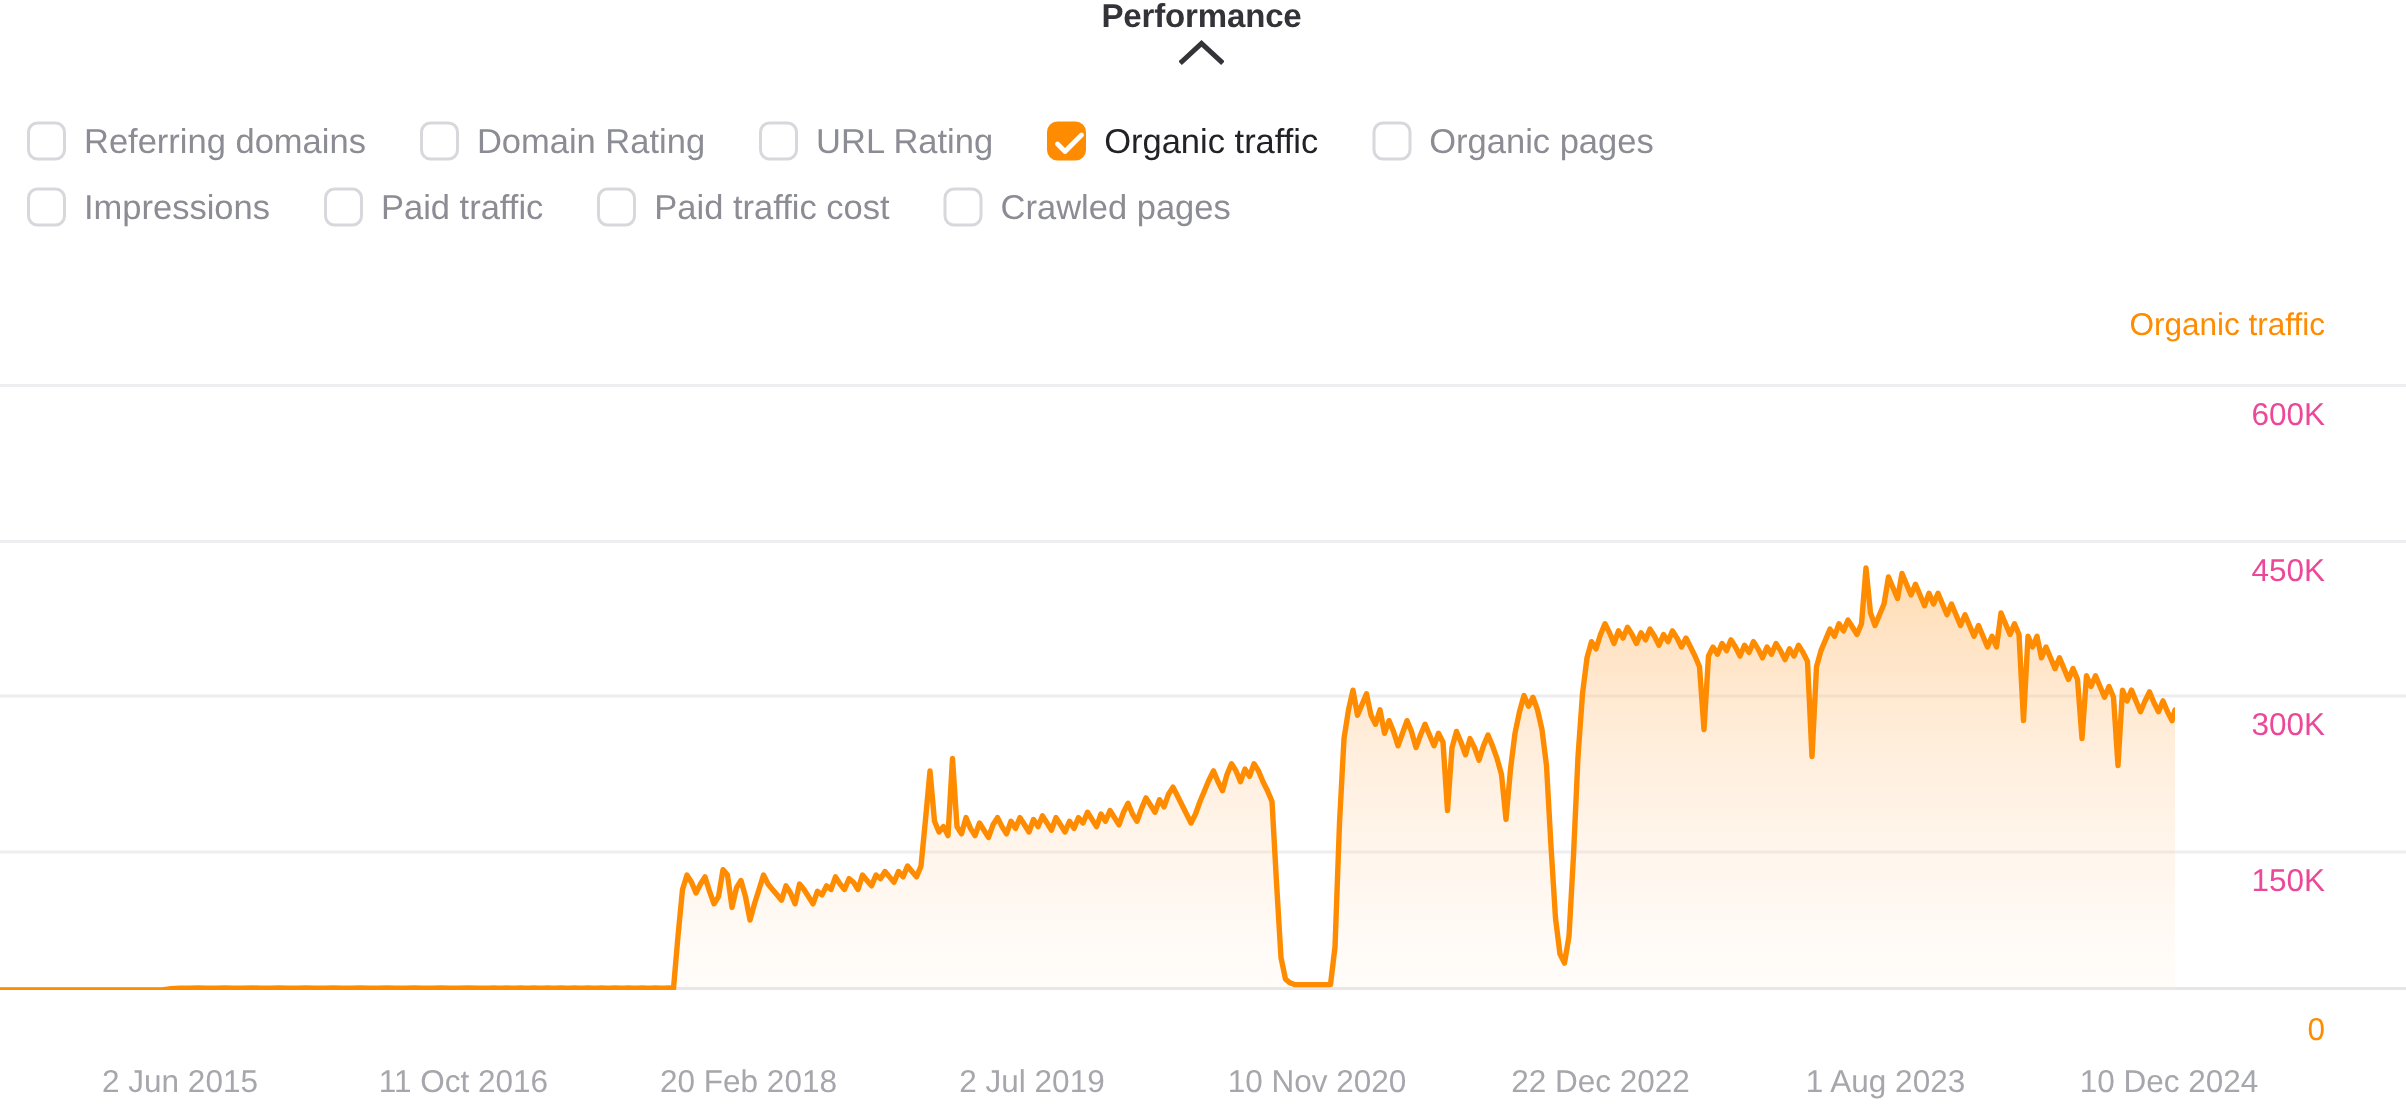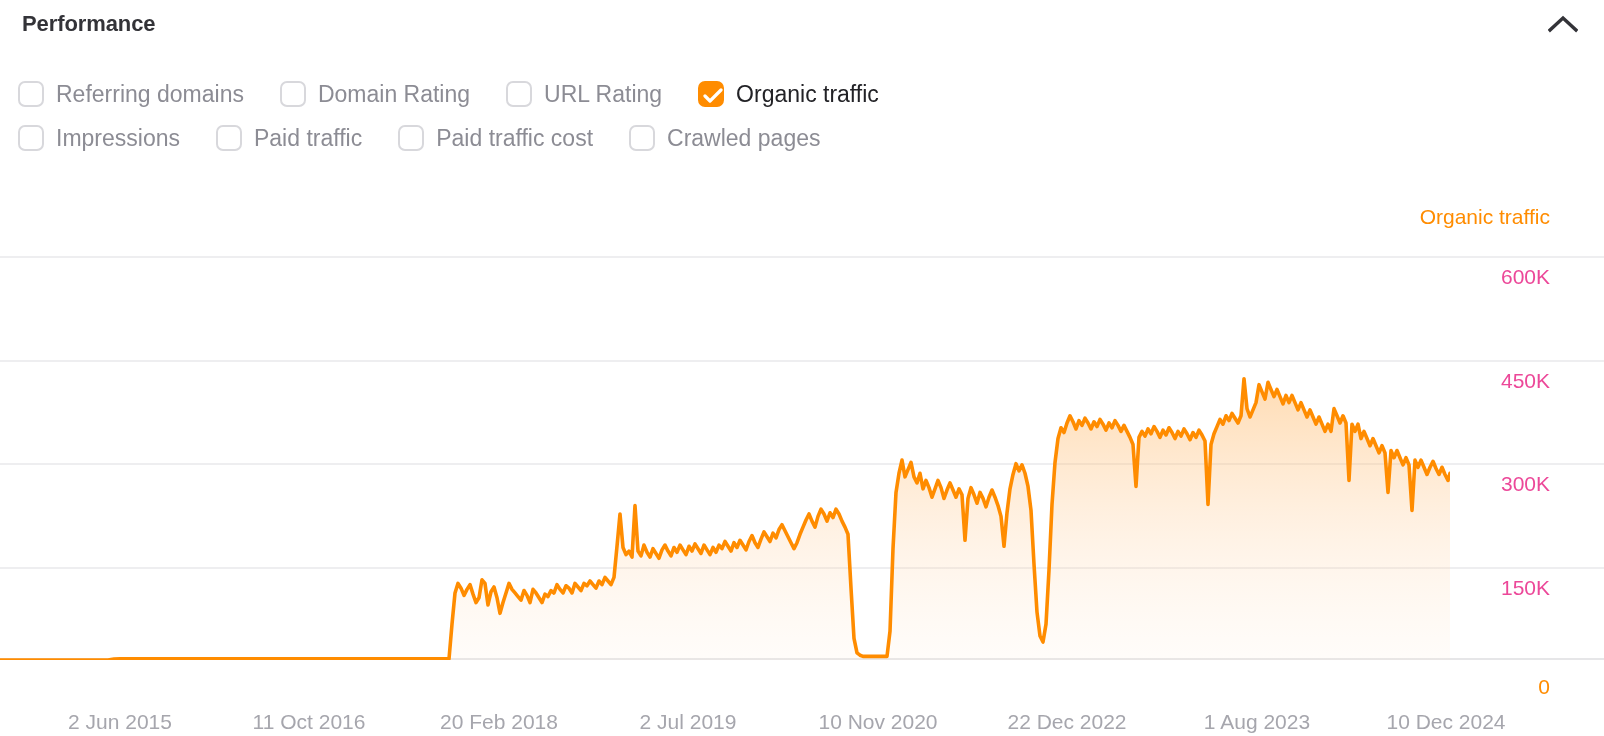--- a/index.html
+++ b/index.html
@@ -29,20 +29,21 @@
     position: absolute;
     left: 0;
     top: 0;
     width: 1604px;
     height: 48px;
     display: flex;
     align-items: center;
     justify-content: space-between;
     padding: 0 24px 0 22px;
     box-sizing: border-box;
+    flex-direction: column;
   }
   .panel-title {
     font-size: 22px;
     font-weight: bold;
     color: #333338;
     letter-spacing: -0.1px;
     line-height: 1;
   }
   .collapse-btn {
     width: 34px;
@@ -213,20 +214,26 @@
         </span>
         <span class="metric-label">URL Rating</span>
       </div>
       <div class="metric checked">
         <span class="cb">
           <svg width="20" height="18" viewBox="0 0 20 18">
               <path d="M2 9 L7 14 L18 3" fill="none" stroke="#ffffff" stroke-width="3.2" stroke-linecap="round" stroke-linejoin="round"></path>
             </svg>
         </span>
         <span class="metric-label">Organic traffic</span>
+      </div>
+      <div class="metric">
+        <span class="cb">
+          
+        </span>
+        <span class="metric-label">Organic pages</span>
       </div>
     </div>
 
     <div class="metric-row">
       <div class="metric">
         <span class="cb">
           
         </span>
         <span class="metric-label">Impressions</span>
       </div>

